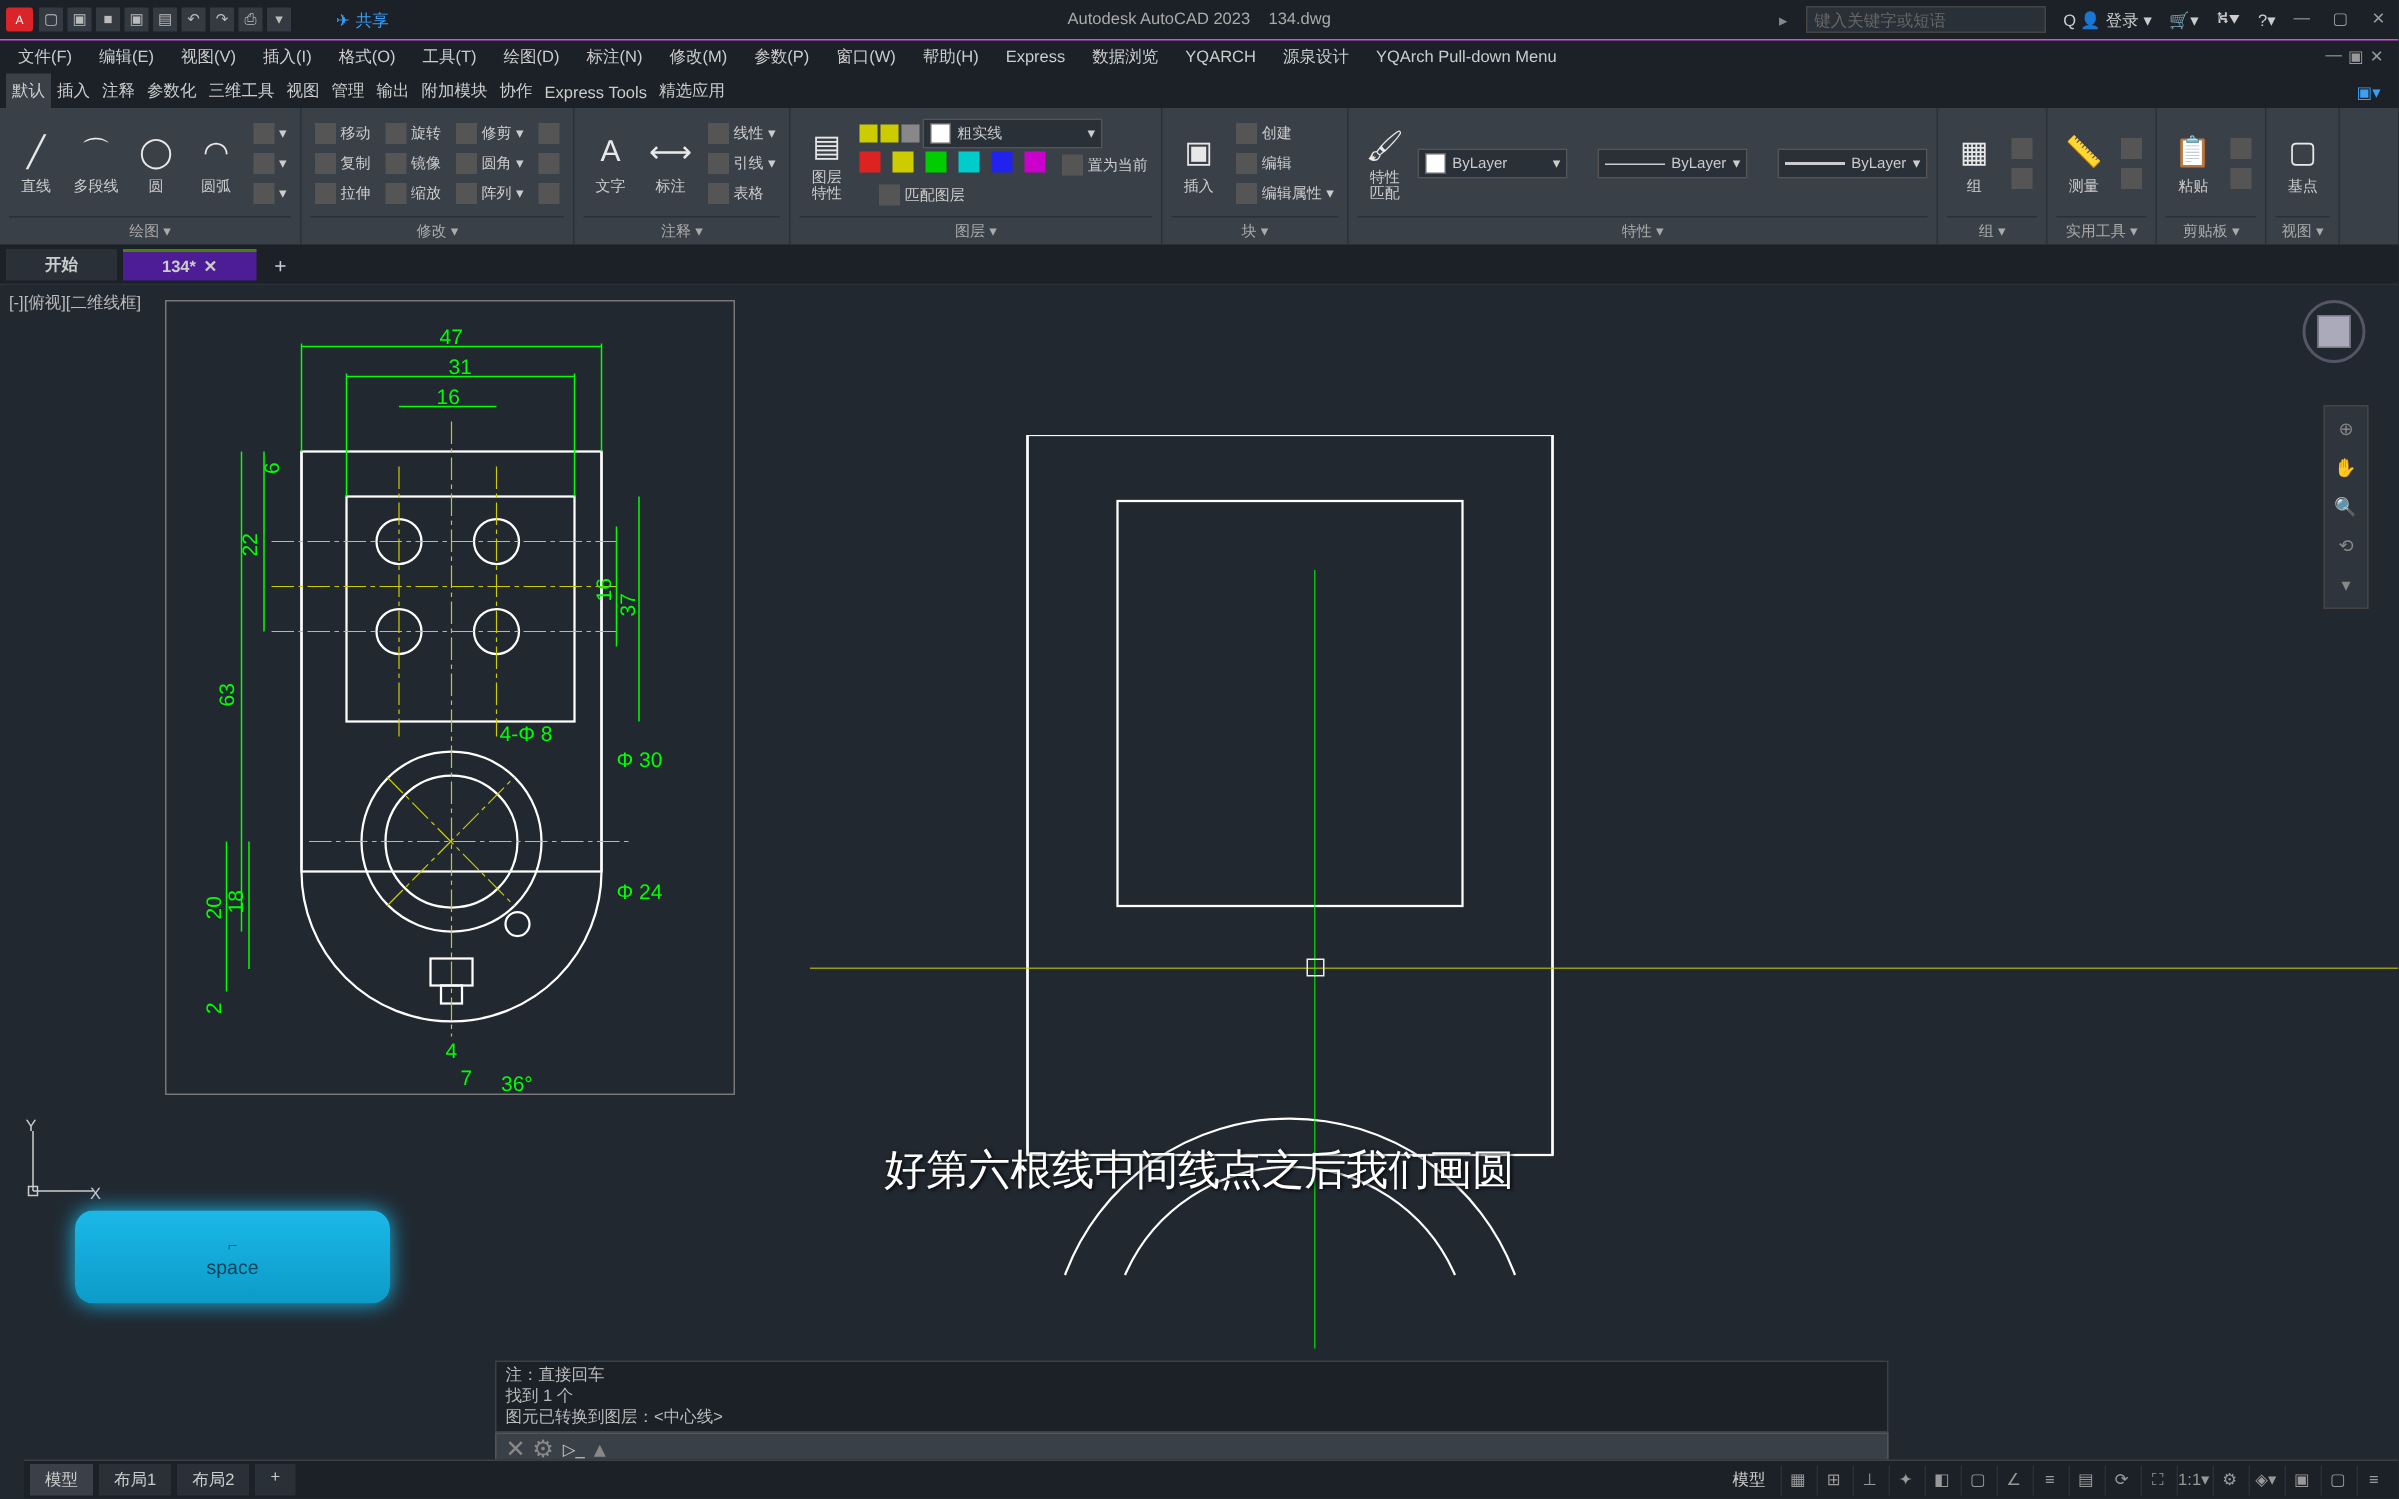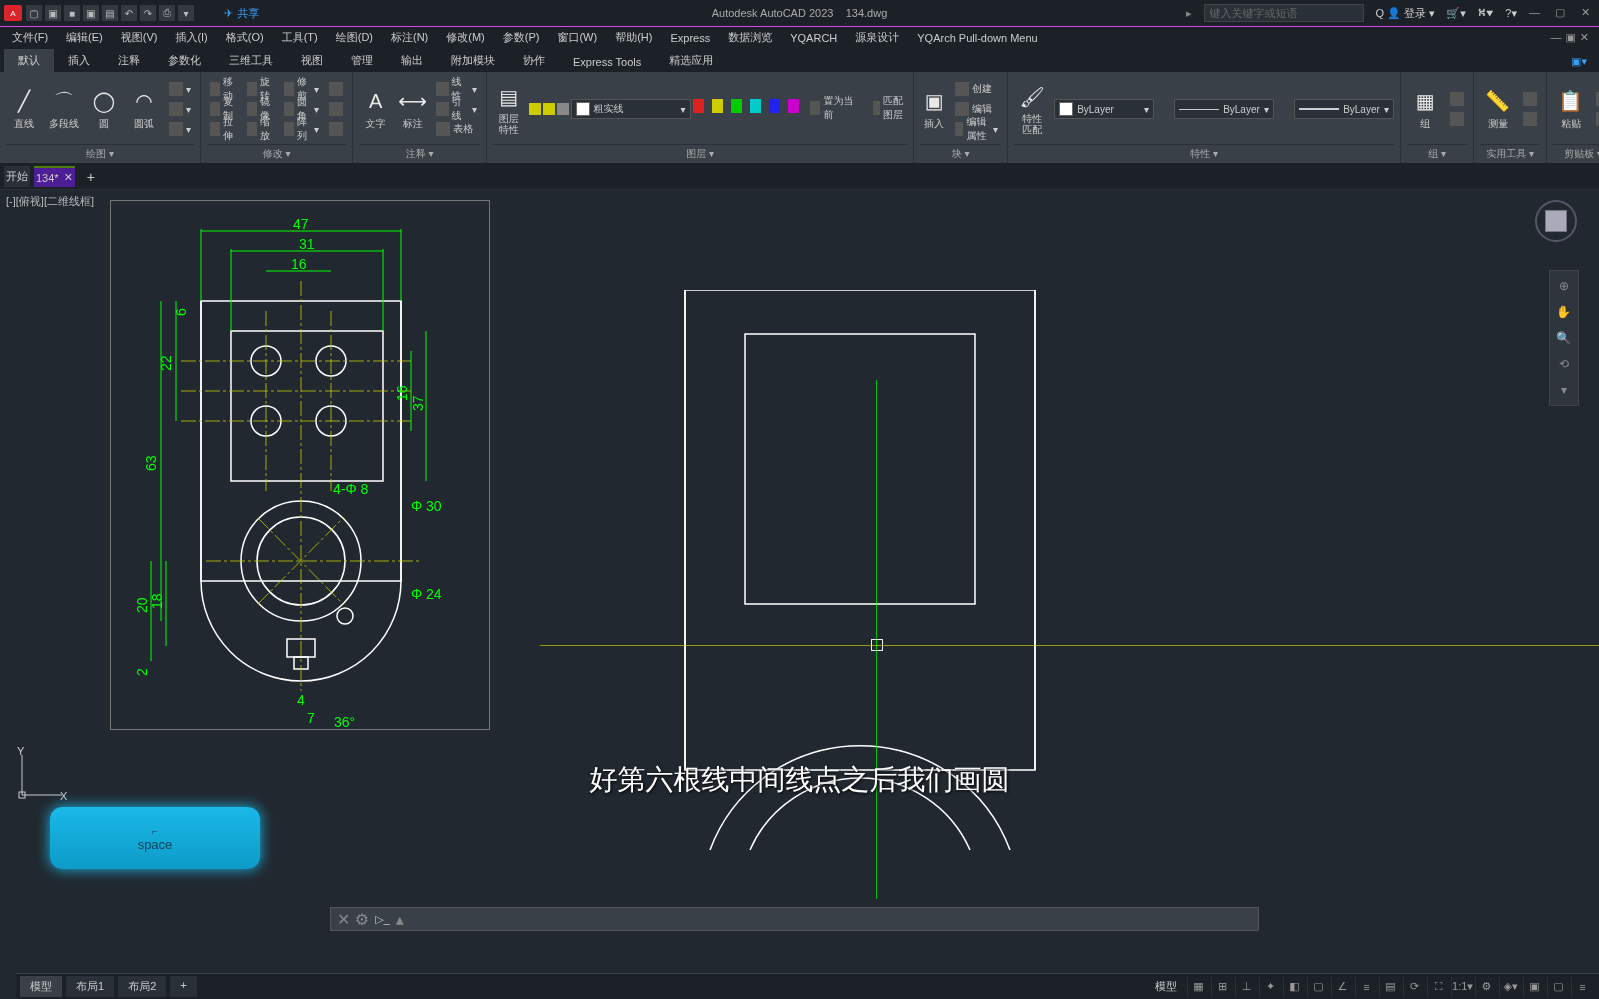--- a/index.html
+++ b/index.html
@@ -17,39 +17,39 @@
 .titlebar .login { color:#ccc; }
 .titlebar .winbtn { width:14px; height:14px; color:#999; }
 
 
 .menubar { height:22px; background:#1c2128; display:flex; align-items:center; font-size:11px; gap:2px; padding:0 4px; border-top:1px solid #d946ef; }
 .menubar .mitem { padding:2px 8px; color:#ccc; }
 .menubar .winctl { margin-left:auto; display:flex; gap:4px; color:#999; padding-right:6px;}
 
 
 .ribtabs { height:24px; background:#1c2128; display:flex; align-items:flex-end; font-size:11px; padding:0 4px; }
-.ribtabs .rtab { padding:4px 14px; color:#ccc; }
+.ribtabs .rtab { padding:4px 4px; color:#ccc; }
 .ribtabs .rtab.active { background:#3a4048; }
 
 
 .ribbon { height:92px; background:#3a4048; display:flex; font-size:10px; border-bottom:1px solid #1c2128; }
 .panel { border-right:1px solid #2a3038; display:flex; flex-direction:column; padding:2px 6px 0; }
 .panel .pbody { flex:1; display:flex; align-items:center; gap:4px; }
 .panel .plabel { text-align:center; color:#aaa; font-size:10px; padding:2px 0; border-top:1px solid #2a3038; }
 .bigbtn { display:flex; flex-direction:column; align-items:center; justify-content:center; width:36px; height:56px; color:#ccc; gap:2px; }
 .bigbtn .ico { width:28px; height:28px; display:flex; align-items:center; justify-content:center; font-size:20px; color:#e8e8e8;}
 .smallrow { display:flex; flex-direction:column; gap:2px; }
 .smallbtn { height:18px; display:flex; align-items:center; gap:3px; padding:0 3px; color:#ccc; font-size:10px;}
 .smallbtn .si { width:14px; height:14px; background:#555; display:inline-block; }
 .dropdown { height:20px; background:#2a3038; border:1px solid #555; display:flex; align-items:center; padding:0 4px; font-size:10px; color:#ccc; min-width:100px; }
 .swatch { width:14px; height:14px; display:inline-block; margin-right:4px; }
 
 
 .doctabs { height:26px; background:#1c2128; display:flex; align-items:center; font-size:11px; padding:0 4px; gap:4px; border-bottom:1px solid #2a3038;}
-.doctabs .dtab { padding:3px 2px; color:#ccc; background:#2a3038; display:flex; align-items:center; gap:5px;}
+.doctabs .dtab { padding:3px 26px; color:#ccc; background:#2a3038; display:flex; align-items:center; gap:5px;font-weight:bold;}
 .doctabs .dtab.active { background:#4c1d95; border-top:2px solid #4d7c0f; }
 .doctabs .add { color:#ccc; padding:0 8px; font-size:14px; }
 
 
 .canvas { position:absolute; top:190px; left:0; right:0; bottom:50px; background:#212830; overflow:hidden;}
 .vlabel { position:absolute; top:4px; left:6px; color:#bbb; font-size:11px; }
 .viewcube { position:absolute; top:10px; right:22px; width:42px; height:42px; border:2px solid #556; border-radius:50%; display:flex; align-items:center; justify-content:center; }
 .viewcube .cube { width:22px; height:22px; background:#aab; border:1px solid #778; }
 .navbar { position:absolute; top:80px; right:20px; width:30px; background:#2f353d; display:flex; flex-direction:column; align-items:center; padding:4px 0; gap:4px; border:1px solid #444;}
 .navbar div { width:22px; height:22px; color:#888; font-size:12px; display:flex; align-items:center; justify-content:center; }
@@ -282,21 +282,21 @@
     </div>
     <div class="plabel">注释 ▾</div>
   </div>
   <div class="panel">
     <div class="pbody">
       <div class="bigbtn">
           <div class="ico">▤</div>
           <span style="white-space:pre-line;line-height:11px;">图层
 特性</span>
         </div>
-      <div style="display:flex;flex-direction:row;gap:2px;">
+      <div style="display:flex;flex-direction:column;gap:2px;">
         <div style="display:flex;gap:2px;align-items:center;">
           <span class="si" style="width:12px;height:12px;background:#cc0;"></span>
           <span class="si" style="width:12px;height:12px;background:#cc0;"></span>
           <span class="si" style="width:12px;height:12px;background:#888;"></span>
           <div class="dropdown" style="min-width:120px;">
               <span class="swatch colorbox-white"></span>
               <span>粗实线</span>
               <span style="margin-left:auto">▾</span>
             </div>
         </div>
@@ -555,20 +555,25 @@
 </div>
 
 <div class="subtitle">好第六根线中间线点之后我们画圆</div>
 
 <div class="keyind">
   <span class="dash">⌐</span>
   <span>space</span>
 </div>
 
 <div class="cmdarea">
+  <div class="cmdhist">
+    <div>注：直接回车</div>
+    <div>找到 1 个</div>
+    <div>图元已转换到图层：&lt;中心线&gt;</div>
+  </div>
   <div class="cmdline">
     <span style="color:#888">✕ ⚙</span>
     <span class="prompt">▷_</span>
     <span style="color:#888">▴</span>
   </div>
 </div>
 
 <div class="status">
   <div class="ltabs">
     <div class="ltab active">模型</div>

